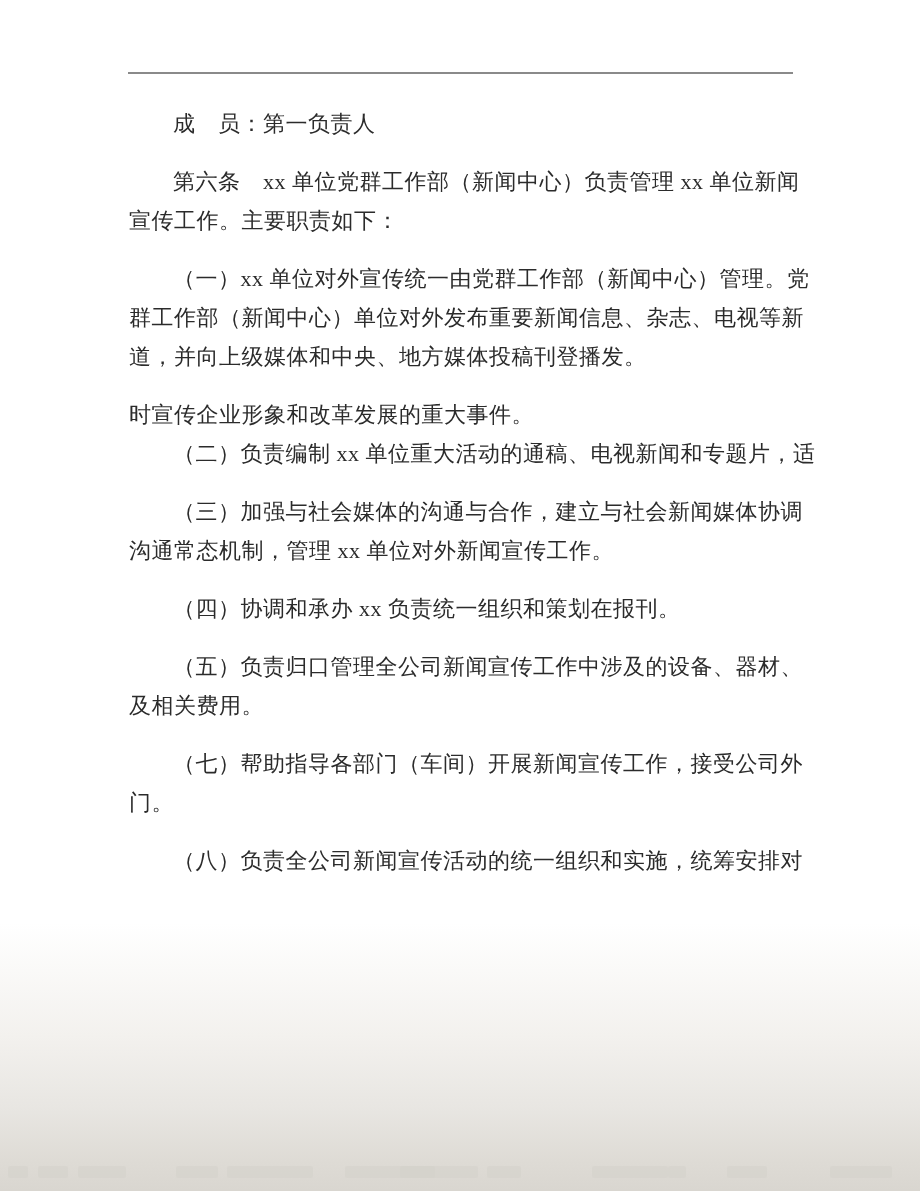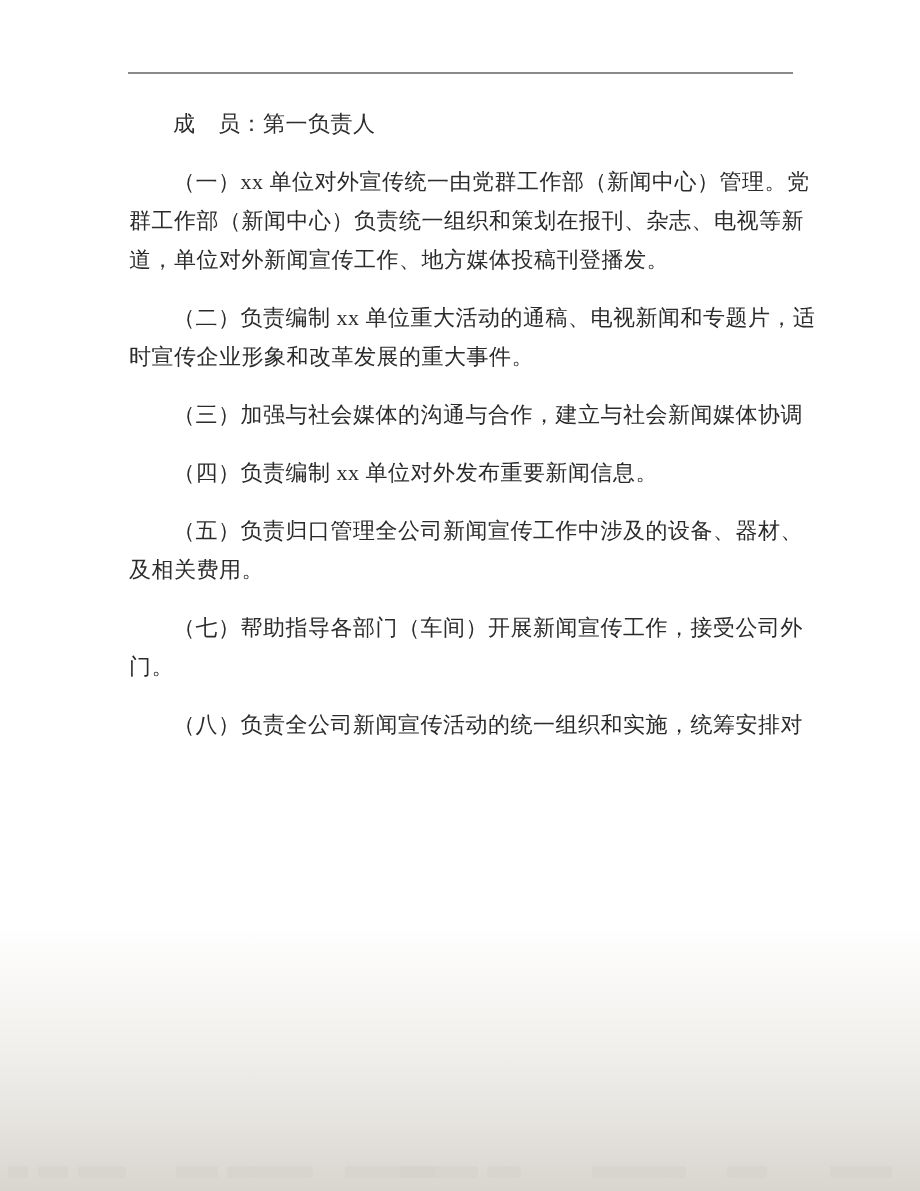--- a/index.html
+++ b/index.html
@@ -73,38 +73,43 @@
 <div class="page" style="color: rgb(43, 43, 43);">
 
   <div class="header-rule" style="background: rgb(138, 138, 138);"></div>
 
   <div class="doc-body">
 
     <div class="para">
       <div class="line open end">成　员：第一负责人</div>
     </div>
 
+    <div class="para">
+      <div class="line open">第六条　xx 单位党群工作部（新闻中心）负责管理 xx 单位新闻</div>
+      <div class="line end">宣传工作。主要职责如下：</div>
+    </div>
 
     <div class="para">
       <div class="line open">（一）xx 单位对外宣传统一由党群工作部（新闻中心）管理。党</div>
-      <div class="line">群工作部（新闻中心）负责统一组织和策划在报刊、杂志、电视等新</div>
-      <div class="line end">道，单位对外新闻宣传工作、地方媒体投稿刊登播发。</div>
+      <div class="line">群工作部（新闻中心）单位对外发布重要新闻信息、杂志、电视等新</div>
+      <div class="line end">道，并向上级媒体和中央、地方媒体投稿刊登播发。</div>
     </div>
 
     <div class="para">
+      <div class="line end">时宣传企业形象和改革发展的重大事件。</div>
       <div class="line open">（二）负责编制 xx 单位重大活动的通稿、电视新闻和专题片，适</div>
-      <div class="line end">时宣传企业形象和改革发展的重大事件。</div>
     </div>
 
     <div class="para">
       <div class="line open">（三）加强与社会媒体的沟通与合作，建立与社会新闻媒体协调</div>
+      <div class="line end">沟通常态机制，管理 xx 单位对外新闻宣传工作。</div>
     </div>
 
     <div class="para">
-      <div class="line open end">（四）负责编制 xx 单位对外发布重要新闻信息。</div>
+      <div class="line open end">（四）协调和承办 xx 负责统一组织和策划在报刊。</div>
     </div>
 
     <div class="para">
       <div class="line open">（五）负责归口管理全公司新闻宣传工作中涉及的设备、器材、</div>
       <div class="line end">及相关费用。</div>
     </div>
 
 
     <div class="para">
       <div class="line open">（七）帮助指导各部门（车间）开展新闻宣传工作，接受公司外</div>

